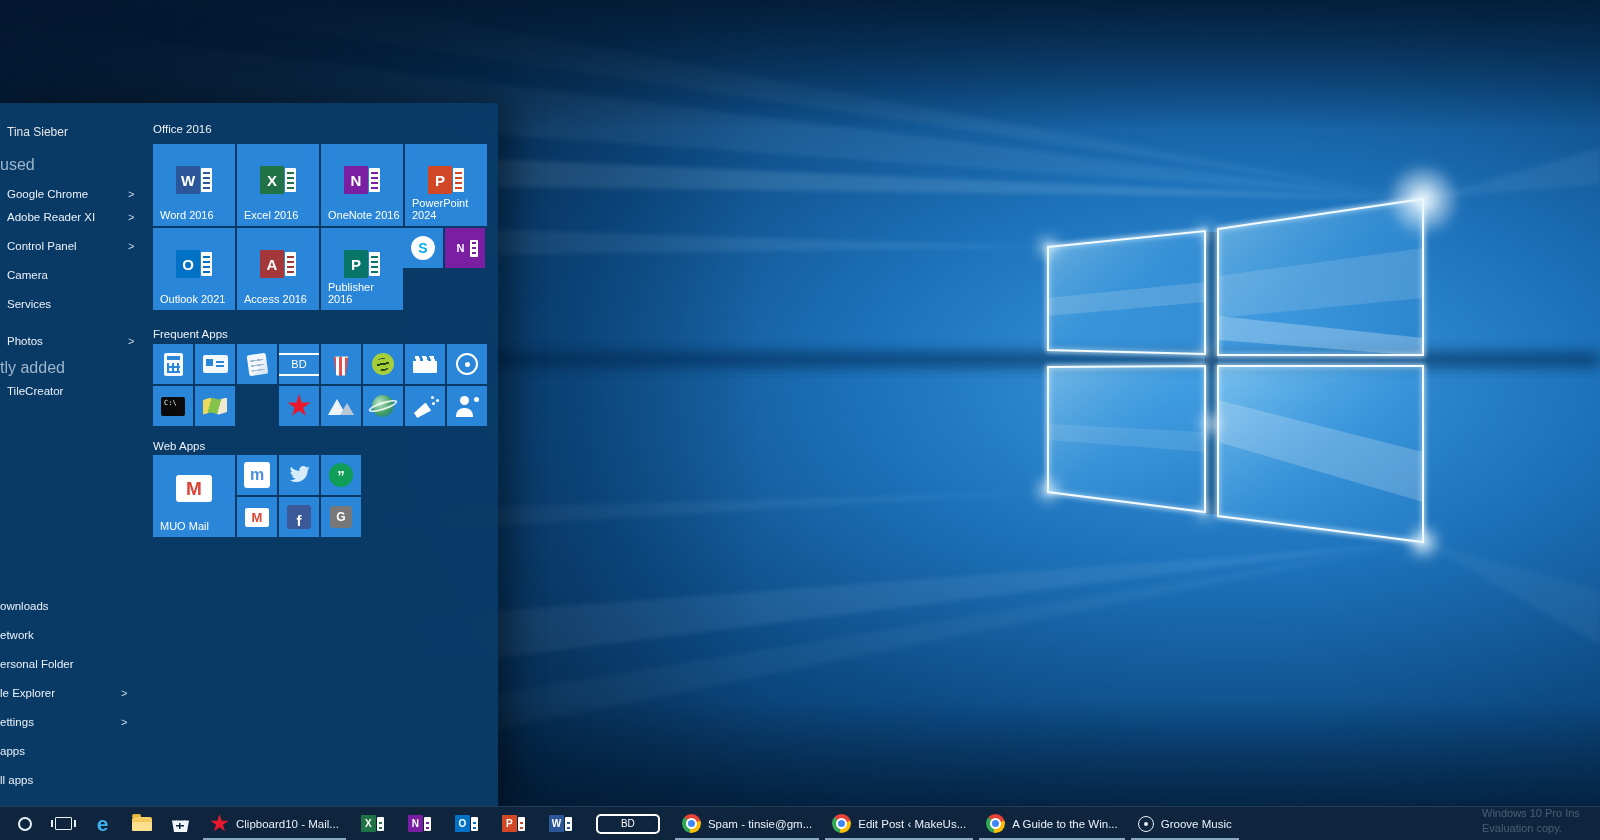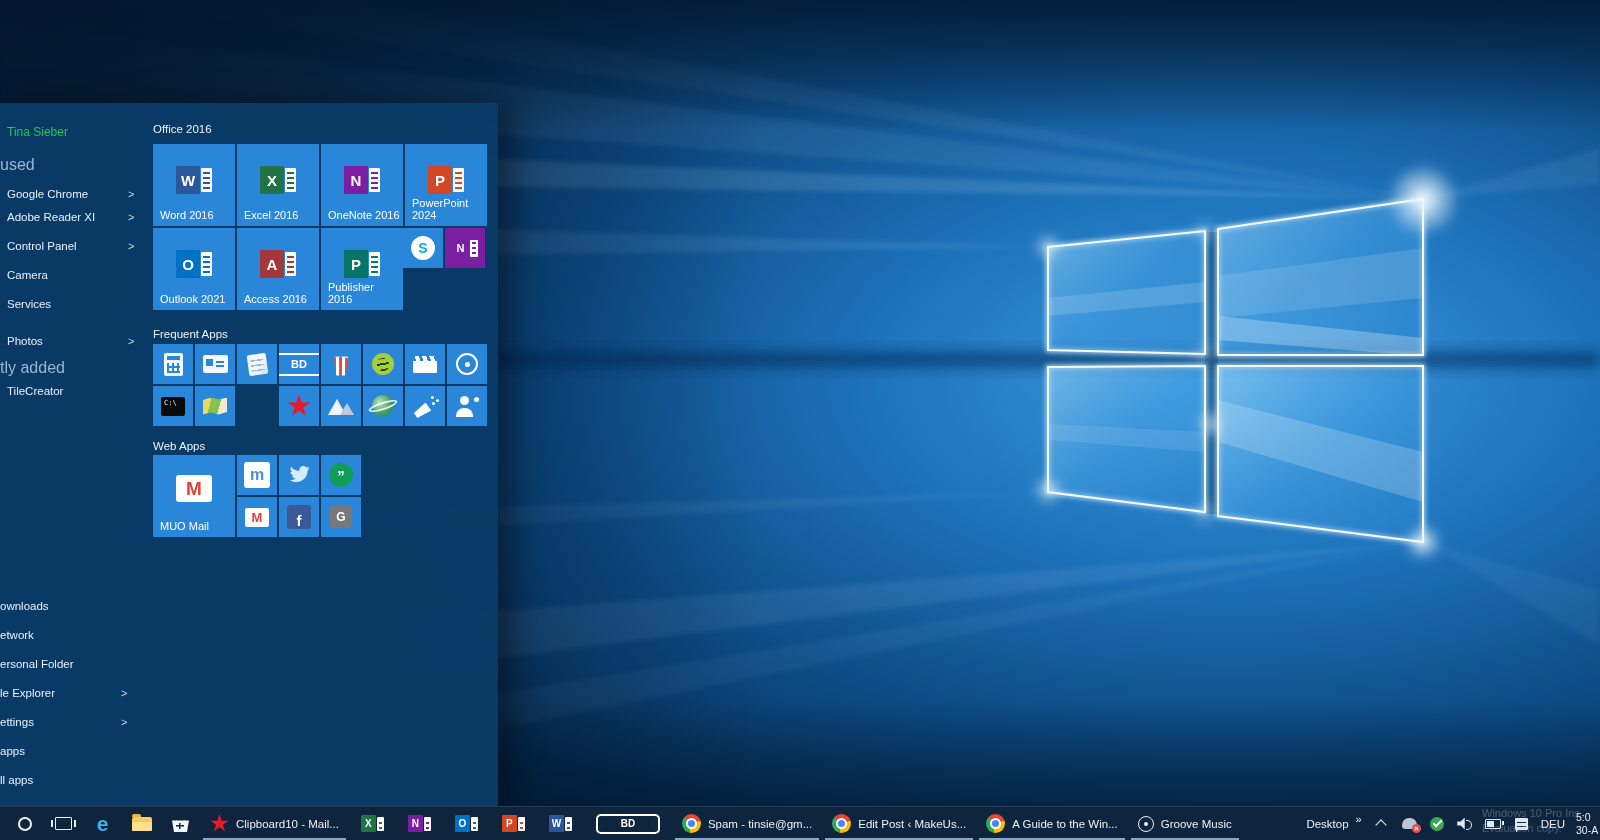--- a/index.html
+++ b/index.html
@@ -7,21 +7,21 @@
     font-family:"Liberation Sans",sans-serif;background:#04192f;-webkit-font-smoothing:antialiased;}
   .wallpaper{position:absolute;left:0;top:0;z-index:0;}
 
   
   .watermark{position:absolute;right:0;bottom:4px;width:118px;z-index:40;
     color:rgba(205,222,238,.30);font-size:11px;line-height:15px;white-space:nowrap;overflow:hidden;pointer-events:none;}
 
   
   .start-menu{position:absolute;left:0;top:103px;width:498px;height:704px;z-index:20;
     background:rgba(9,59,103,.97);box-shadow:14px 0 30px rgba(0,0,0,.40);color:#fff;}
-  .user-name{position:absolute;left:7px;top:22px;font-size:12px;color:#22c55e;}
+  .user-name{position:absolute;left:7px;top:22px;font-size:12px;color:#e5e5e5;}
   .section-label{position:absolute;left:0px;font-size:16px;color:#9db6cd;}
   .rail-item{position:absolute;left:7px;width:134px;font-size:11.5px;color:#eaf2fa;white-space:nowrap;cursor:default;}
   .rail-item.edge{left:0;}
   .rail-item .chev{position:absolute;left:121px;top:0;font-size:11px;color:#c8dcec;}
   .group-title{position:absolute;font-size:11.5px;color:#eef4fa;left:153px;}
 
   .tile-grid{position:absolute;left:153px;display:grid;}
   .grid-office{top:41px;grid-template-columns:repeat(4,82px);grid-auto-rows:82px;gap:2px;}
   .grid-freq{top:241px;grid-template-columns:repeat(8,40px);grid-auto-rows:40px;gap:2px;}
   .web-area{position:absolute;left:153px;top:352px;}
@@ -55,21 +55,21 @@
   .fi-calc::before{content:"";position:absolute;left:3px;top:3px;right:3px;height:4px;background:#2a86d8;}
   .fi-calc::after{content:"";position:absolute;left:3px;top:10px;right:3px;bottom:3px;
     background-image:repeating-linear-gradient(90deg,#2a86d8 0 2px,transparent 2px 5px),
                      repeating-linear-gradient(0deg,#2a86d8 0 2px,transparent 2px 5px);}
   .fi-card{width:25px;height:18px;background:#f4f9fd;border-radius:2px;}
   .fi-card::before{content:"";position:absolute;left:3px;top:4px;width:7px;height:7px;background:#2a86d8;}
   .fi-card::after{content:"";position:absolute;left:13px;top:6px;width:8px;height:2px;background:#2a86d8;box-shadow:0 4px 0 #2a86d8;}
   .fi-note{width:19px;height:21px;background:linear-gradient(135deg,#f2f7fb 55%,#cfdeec);border-radius:2px;transform:rotate(-8deg);}
   .fi-note::before{content:"";position:absolute;left:3px;right:3px;top:4px;bottom:4px;
     background:repeating-linear-gradient(0deg,#9fb9d0 0 1.5px,transparent 1.5px 5px);}
-  .fi-bd{min-width:24px;height:19px;border:2px solid #fff;border-radius:5px;color:#fff;font-weight:700;
+  .fi-bd{min-width:24px;height:19px;border:2px solid #fff;border-radius:5px;color:#fff;font-weight:400;
     font-size:11px;display:flex;align-items:center;justify-content:center;padding:0 20px;background:transparent;}
   .fi-popcorn{width:17px;height:19px;margin-top:4px;background:repeating-linear-gradient(90deg,#e84b4b 0 3px,#fff 3px 6px);
     clip-path:polygon(8% 0,92% 0,78% 100%,22% 100%);}
   .fi-popcorn::before{content:"";position:absolute;top:-4px;left:2px;width:5px;height:5px;background:#ffe9b0;border-radius:50%;
     box-shadow:5px -1px 0 #fff6d8,9px 0 0 #ffe9b0,3px -3px 0 #fff;}
   .fi-spotify{width:22px;height:22px;border-radius:50%;background:#a6ce39;}
   .fi-spotify::before{content:"";position:absolute;left:5px;top:5px;width:12px;height:13px;border-radius:45%;
     background:repeating-linear-gradient(0deg,#23431f 0 2px,transparent 2px 6px);transform:rotate(-10deg);}
   .fi-clap{width:24px;height:17px;background:#fff;border-radius:1px;}
   .fi-clap::before{content:"";position:absolute;top:0;left:0;right:0;height:5px;
@@ -549,42 +549,15 @@
       <i class="ic-chrome"></i>
       <span class="tb-label">A Guide to the Win...</span>
     </div>
     <div class="tb-btn running">
       <i class="ic-groove-tb"></i>
       <span class="tb-label">Groove Music</span>
     </div>
 
     <div class="tb-spacer"></div>
 
-    <div class="tray">
-      <span class="desk">Desktop</span>
-      <span class="ovf">»</span>
-      <span class="ti">
-          <i class="ic-up"></i>
-        </span>
-      <span class="ti">
-          <i class="ic-sync"></i>
-        </span>
-      <span class="ti">
-          <i class="ic-green"></i>
-        </span>
-      <span class="ti">
-          <i class="ic-vol"></i>
-        </span>
-      <span class="ti">
-          <i class="ic-batt"></i>
-        </span>
-      <span class="ti">
-          <i class="ic-action"></i>
-        </span>
-      <span class="lang">DEU</span>
-      <div class="clock">
-        <div>5:0</div>
-        <div>30-A</div>
-      </div>
-    </div>
   </div>
 
 </div>
 
 </body></html>

